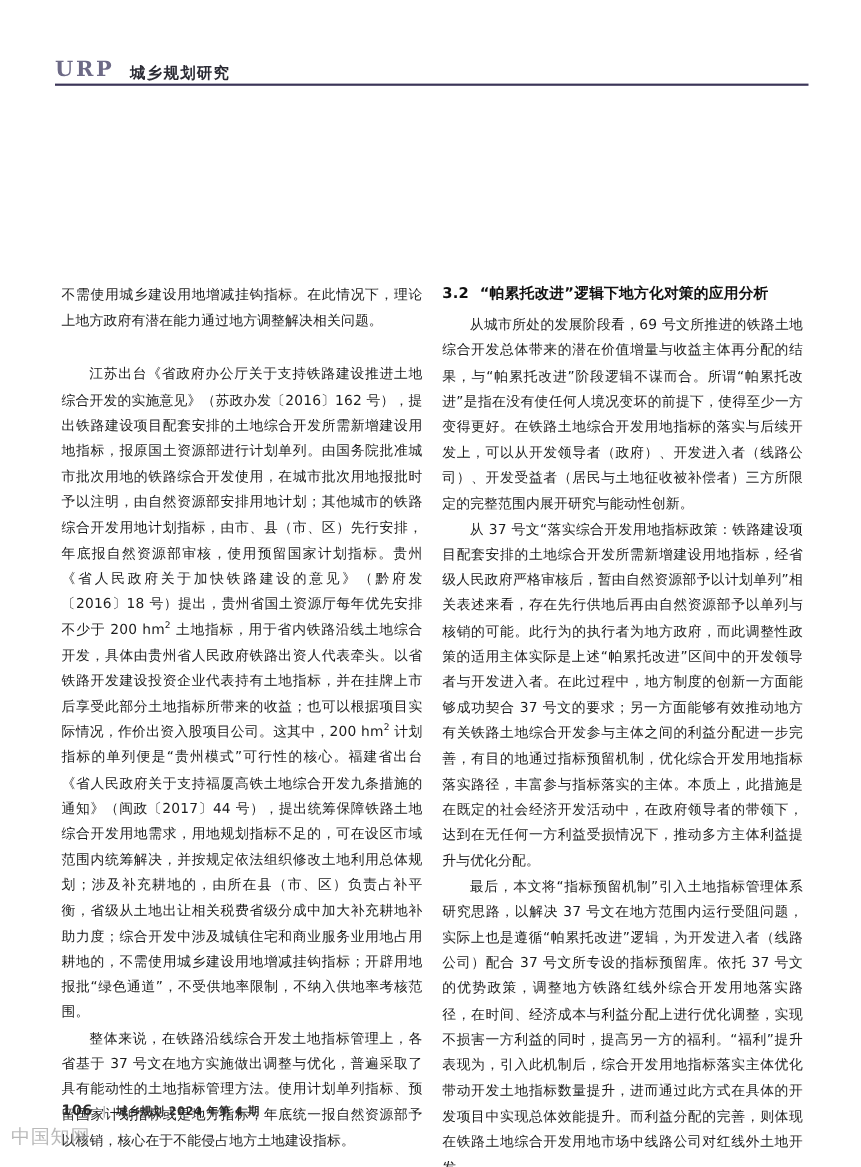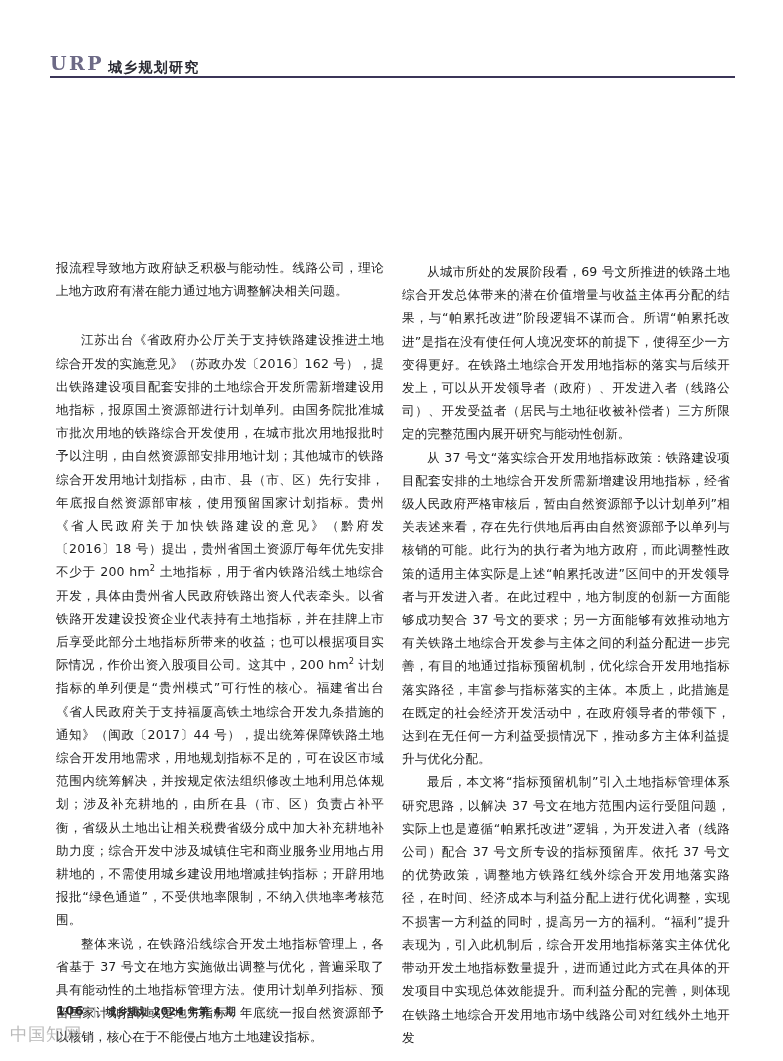--- a/index.html
+++ b/index.html
@@ -27,21 +27,21 @@
   .running-head {
     position: absolute;
     left: 50px;
     top: 48px;
     width: 685px;
     height: 32px;
   }
   .rh-inner {
     display: flex;
     align-items: flex-end;
-    gap: 4px;
+    gap: 14px;
     height: 26px;
   }
   .logo-urp {
     font-family: "DejaVu Serif", "Liberation Serif", serif;
     font-size: 19px;
     font-weight: 700;
     letter-spacing: 2.5px;
     color: #6d6a86;
     line-height: 1;
     position: relative;
@@ -170,34 +170,37 @@
       <span class="logo-urp">URP</span>
       <span class="rh-title">城乡规划研究</span>
     </div>
     <div class="rh-rule"></div>
   </div>
 
   <div class="columns">
 
     <div class="col">
 
-      <p class="para noindent">报流程导致地方政府缺乏积极与能动性。线路公司，理论上地方政府有潜在能力通过地方调整解决相关问题。</p>
+      <p class="para noindent">不需使用城乡建设用地增减挂钩指标。在此情况下，理论上地方政府有潜在能力通过地方调整解决相关问题。</p>
 
       <div class="gap-before-head"></div>
 
 
       <div class="gap-after-head"></div>
 
       <p class="para"><span>江苏出台《省政府办公厅关于支持铁路建设推进土地综合开发的实施意见》（苏政办发〔2016〕162 号），提出铁路建设项目配套安排的土地综合开发所需新增建设用地指标，报原国土资源部进行计划单列。由国务院批准城市批次用地的铁路综合开发使用，在城市批次用地报批时予以注明，由自然资源部安排用地计划；其他城市的铁路综合开发用地计划指标，由市、县（市、区）先行安排，年底报自然资源部审核，使用预留国家计划指标。贵州《省人民政府关于加快铁路建设的意见》（黔府发〔2016〕18 号）提出，贵州省国土资源厅每年优先安排不少于 200 hm</span><sup class="unit">2</sup><span> 土地指标，用于省内铁路沿线土地综合开发，具体由贵州省人民政府铁路出资人代表牵头。以省铁路开发建设投资企业代表持有土地指标，并在挂牌上市后享受此部分土地指标所带来的收益；也可以根据项目实际情况，作价出资入股项目公司。这其中，200 hm</span><sup class="unit">2</sup><span> 计划指标的单列便是“贵州模式”可行性的核心。福建省出台《省人民政府关于支持福厦高铁土地综合开发九条措施的通知》（闽政〔2017〕44 号），提出统筹保障铁路土地综合开发用地需求，用地规划指标不足的，可在设区市域范围内统筹解决，并按规定依法组织修改土地利用总体规划；涉及补充耕地的，由所在县（市、区）负责占补平衡，省级从土地出让相关税费省级分成中加大补充耕地补助力度；综合开发中涉及城镇住宅和商业服务业用地占用耕地的，不需使用城乡建设用地增减挂钩指标；开辟用地报批“绿色通道”，不受供地率限制，不纳入供地率考核范围。</span></p>
 
       <p class="para">整体来说，在铁路沿线综合开发土地指标管理上，各省基于 37 号文在地方实施做出调整与优化，普遍采取了具有能动性的土地指标管理方法。使用计划单列指标、预留国家计划指标或是地方指标，年底统一报自然资源部予以核销，核心在于不能侵占地方土地建设指标。</p>
     </div>
 
     <div class="col">
 
+      <h3 class="section-head">
+        <span>3.2</span>&nbsp;&nbsp;<span>“帕累托改进”逻辑下地方化对策的应用分析</span>
+      </h3>
 
       <div class="gap-after-head"></div>
 
       <p class="para">从城市所处的发展阶段看，69 号文所推进的铁路土地综合开发总体带来的潜在价值增量与收益主体再分配的结果，与“帕累托改进”阶段逻辑不谋而合。所谓“帕累托改进”是指在没有使任何人境况变坏的前提下，使得至少一方变得更好。在铁路土地综合开发用地指标的落实与后续开发上，可以从开发领导者（政府）、开发进入者（线路公司）、开发受益者（居民与土地征收被补偿者）三方所限定的完整范围内展开研究与能动性创新。</p>
 
       <p class="para">从 37 号文“落实综合开发用地指标政策：铁路建设项目配套安排的土地综合开发所需新增建设用地指标，经省级人民政府严格审核后，暂由自然资源部予以计划单列”相关表述来看，存在先行供地后再由自然资源部予以单列与核销的可能。此行为的执行者为地方政府，而此调整性政策的适用主体实际是上述“帕累托改进”区间中的开发领导者与开发进入者。在此过程中，地方制度的创新一方面能够成功契合 37 号文的要求；另一方面能够有效推动地方有关铁路土地综合开发参与主体之间的利益分配进一步完善，有目的地通过指标预留机制，优化综合开发用地指标落实路径，丰富参与指标落实的主体。本质上，此措施是在既定的社会经济开发活动中，在政府领导者的带领下，达到在无任何一方利益受损情况下，推动多方主体利益提升与优化分配。</p>
 
       <p class="para">最后，本文将“指标预留机制”引入土地指标管理体系研究思路，以解决 37 号文在地方范围内运行受阻问题，实际上也是遵循“帕累托改进”逻辑，为开发进入者（线路公司）配合 37 号文所专设的指标预留库。依托 37 号文的优势政策，调整地方铁路红线外综合开发用地落实路径，在时间、经济成本与利益分配上进行优化调整，实现不损害一方利益的同时，提高另一方的福利。“福利”提升表现为，引入此机制后，综合开发用地指标落实主体优化带动开发土地指标数量提升，进而通过此方式在具体的开发项目中实现总体效能提升。而利益分配的完善，则体现在铁路土地综合开发用地市场中线路公司对红线外土地开发</p>
     </div>
   </div>

